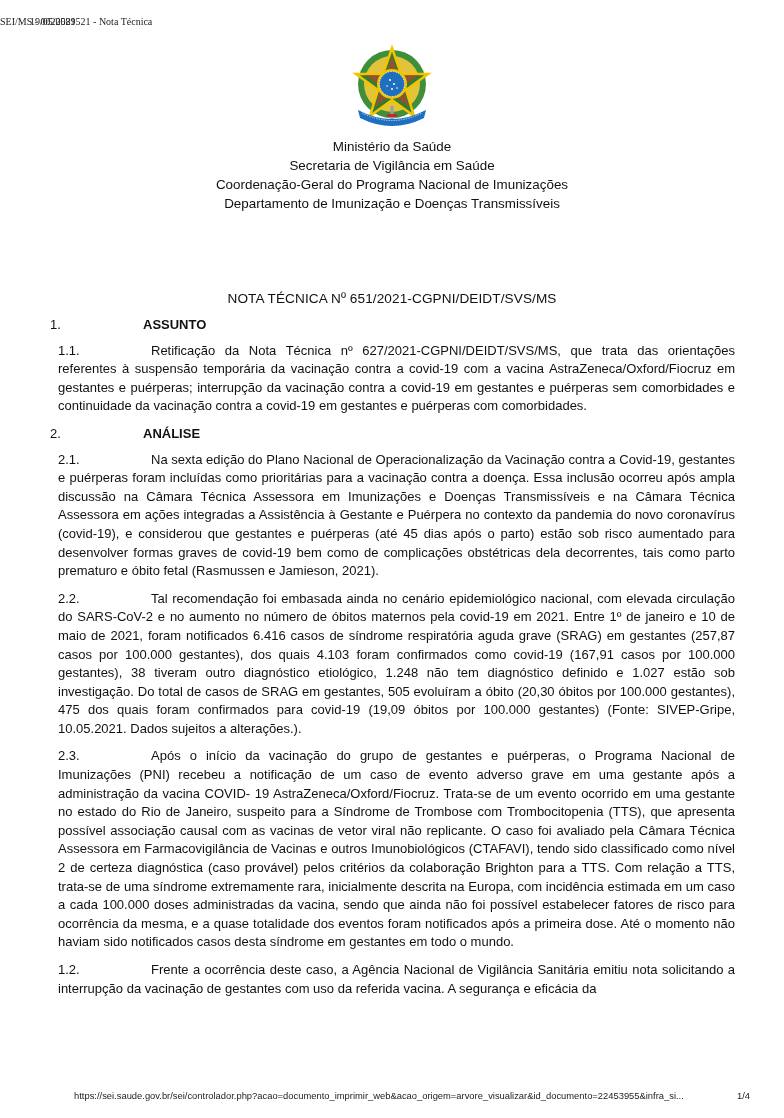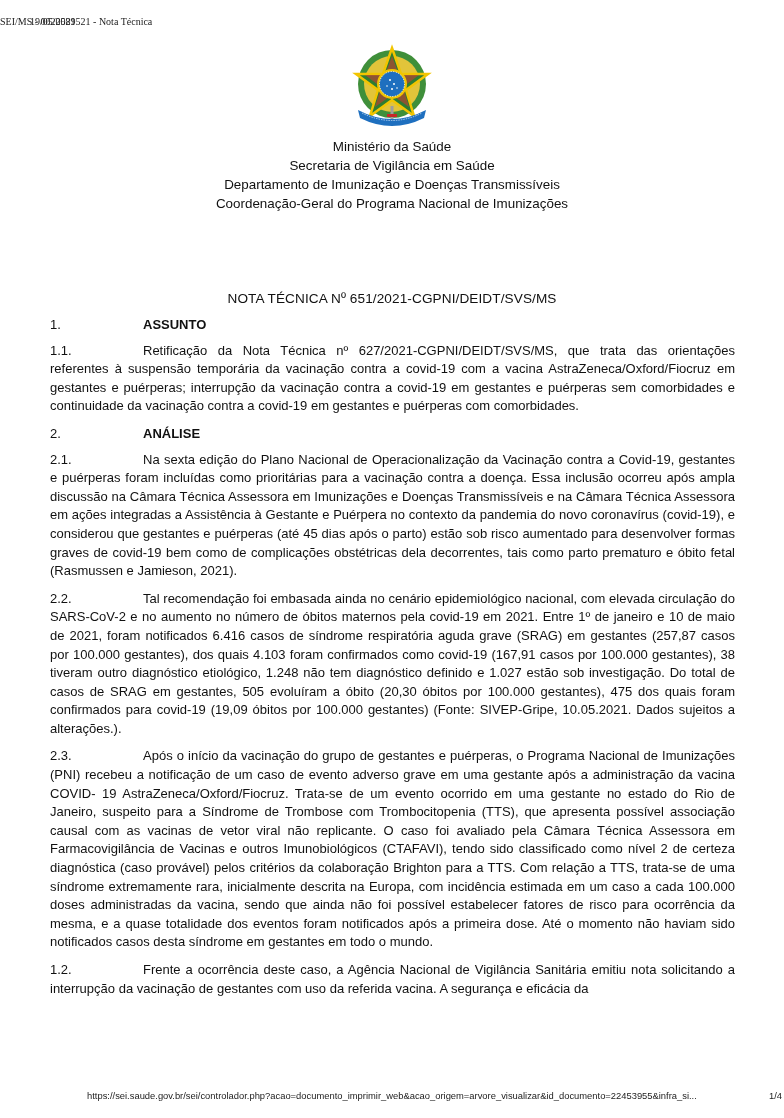--- a/index.html
+++ b/index.html
@@ -10,26 +10,26 @@
   .print-header .title { position: absolute; left: 0; width: 784px; text-align: left; top: 0; }
   .crest { position: absolute; left: 352px; top: 44px; width: 80px; height: 86px; }
   .org { position: absolute; top: 137px; left: 0; width: 784px; text-align: center;
     font-family: "Liberation Sans", sans-serif; font-size: 13.4px; line-height: 19px; }
   .doc-title { position: absolute; top: 249px; left: 0; width: 784px; text-align: center;
     font-family: "Liberation Sans", sans-serif; font-size: 13.6px; letter-spacing: 0.1px; margin-top: 42px; }
   .content { position: absolute; left: 50px; top: 316px; width: 685px;
     font-family: "Liberation Sans", sans-serif; font-size: 13px; line-height: 18.6px; }
   .section-head { display: flex; font-weight: bold; margin-bottom: 7px; }
   .section-head .num { width: 93px; font-weight: normal; }
-  .para { text-align: justify; margin: 0 0 9px 0; }
+  .para { text-align: justify; margin: 0 0 9px 8px; }
   .para .pnum { display: inline-block; width: 93px; }
   .print-footer { position: absolute; top: 1090px; left: 0; width: 784px; height: 14px;
     font-family: "Liberation Sans", sans-serif; font-size: 9.4px; color: #222; }
-  .print-footer .url { position: absolute; left: 43px; top: 0; white-space: nowrap; padding-left: 44px; }
-  .print-footer .page { position: absolute; left: 737px; top: 0; margin-left: 32px; }
+  .print-footer .url { position: absolute; left: 30px; top: 0; white-space: nowrap; padding-left: 44px; }
+  .print-footer .page { position: absolute; left: 737px; top: 0; }
 </style>
 </head>
 <body>
 
 <div class="print-header">
   <span class="date">19/05/2021</span>
   <span class="title">SEI/MS - 0020589521 - Nota Técnica</span>
 </div>
 
 <div class="crest">
@@ -54,22 +54,22 @@
     <rect x="35" y="70" width="10" height="3" fill="#c62828"></rect>
 
     <path d="M6,66 Q40,84 74,66 L72,74 Q40,90 8,74 Z" fill="#1e6fbf"></path>
     <path d="M10,69 Q40,84 70,69" fill="none" stroke="#cfe3f7" stroke-width="0.8" stroke-dasharray="1.5 1"></path>
   </svg>
 </div>
 
 <div class="org">
   <div>Ministério da Saúde</div>
   <div>Secretaria de Vigilância em Saúde</div>
+  <div>Coordenação-Geral do Programa Nacional de Imunizações</div>
   <div>Departamento de Imunização e Doenças Transmissíveis</div>
-  <div>Coordenação-Geral do Programa Nacional de Imunizações</div>
 </div>
 
 <div class="doc-title">NOTA TÉCNICA Nº 651/2021-CGPNI/DEIDT/SVS/MS</div>
 
 <div class="content">
   <div class="section-head">
     <span class="num">1.</span>
     <span>ASSUNTO</span>
   </div>
   <p class="para"><span class="pnum">1.1.</span><span>Retificação da Nota Técnica nº 627/2021-CGPNI/DEIDT/SVS/MS, que trata das orientações referentes à suspensão temporária da vacinação contra a covid-19 com a vacina AstraZeneca/Oxford/Fiocruz em gestantes e puérperas; interrupção da vacinação contra a covid-19 em gestantes e puérperas sem comorbidades e continuidade da vacinação contra a covid-19 em gestantes e puérperas com comorbidades.</span></p>

